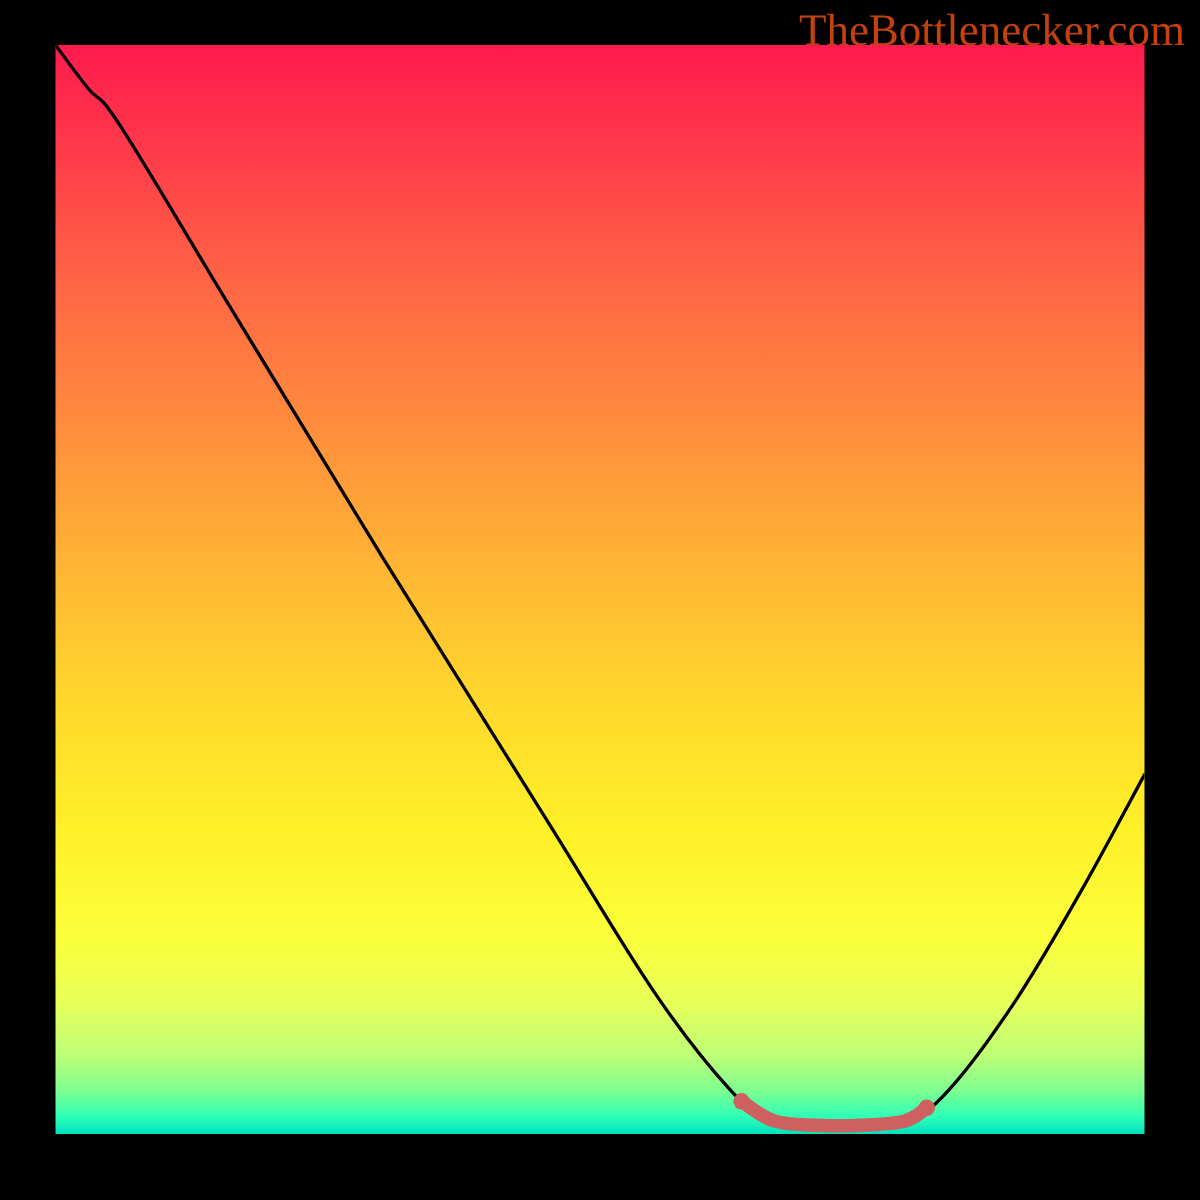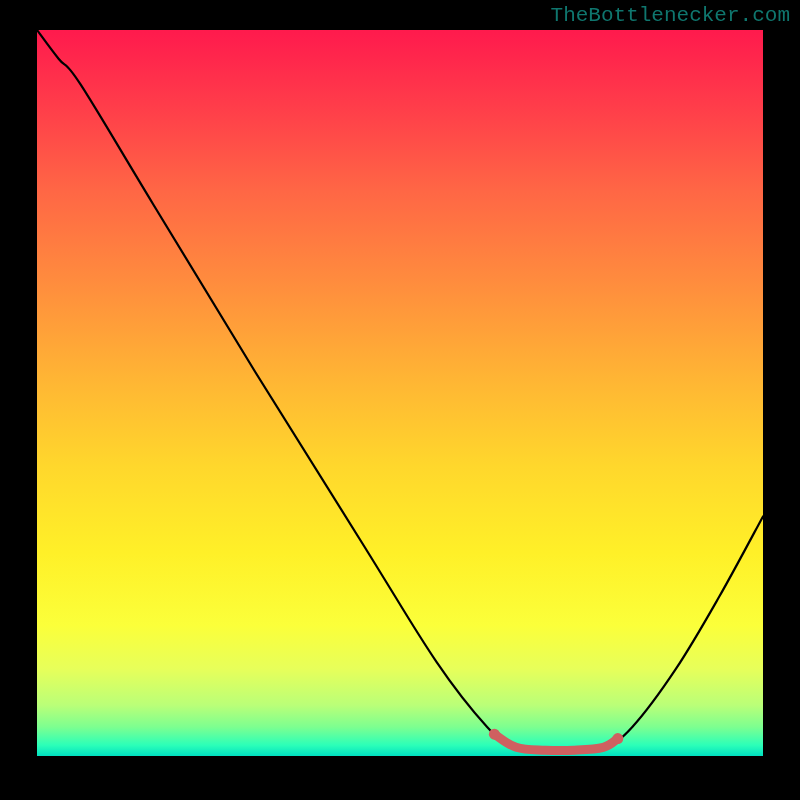--- a/index.html
+++ b/index.html
@@ -12,24 +12,24 @@
   }
   .container {
     position: relative;
     width: 800px;
     height: 800px;
   }
   .watermark {
     position: absolute;
     top: 4px;
     right: 10px;
-    font-family: Liberation Mono, monospace;
-    font-size: 21px;
+    font-family: Liberation Serif, serif;
+    font-size: 30px;
     font-weight: 500;
-    color: #0f766e;
+    color: #c2410c;
     z-index: 10;
   }
   .plot {
     position: absolute;
     left: 37px;
     top: 30px;
     width: 726px;
     height: 726px;
   }
   .gradient {

